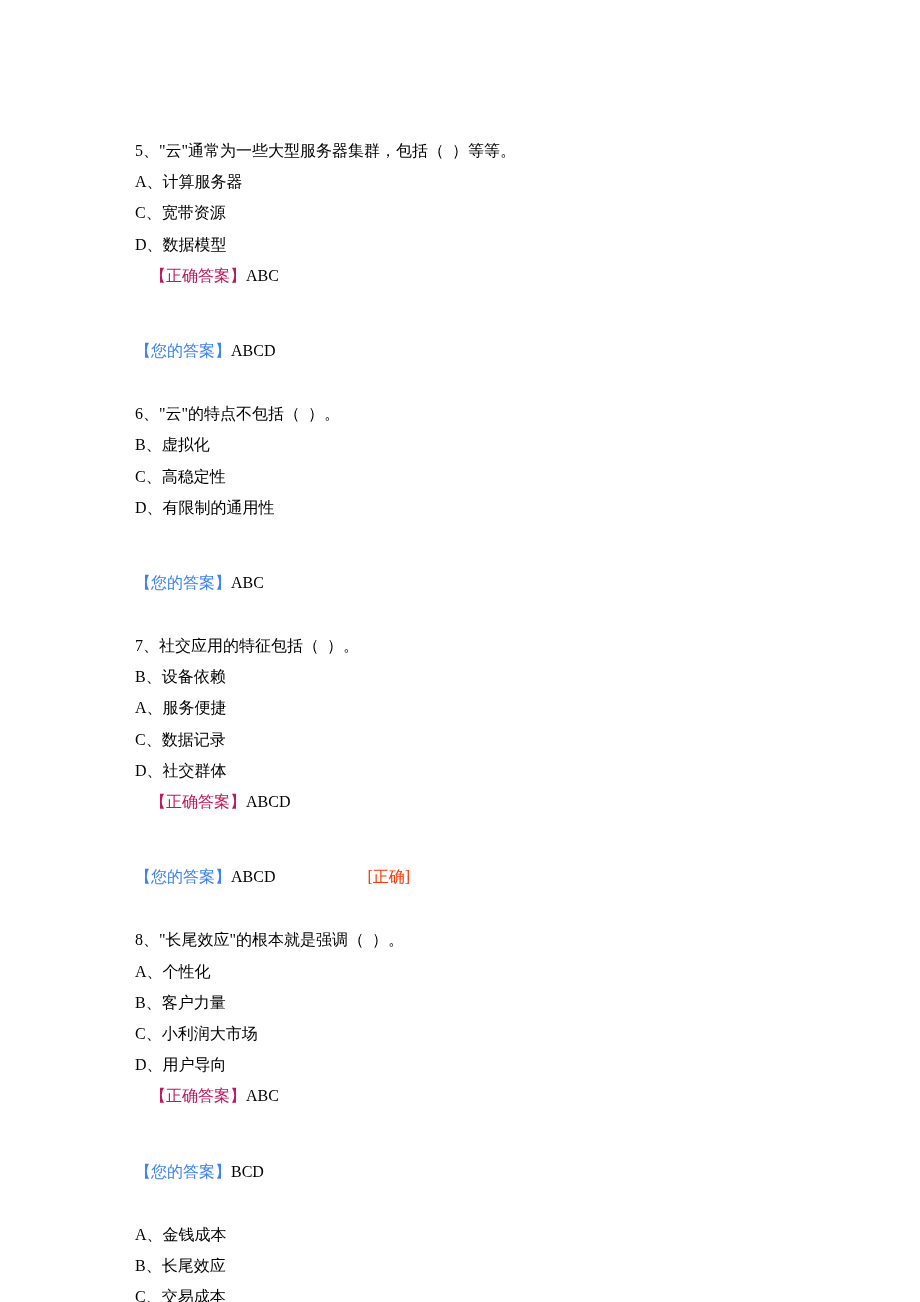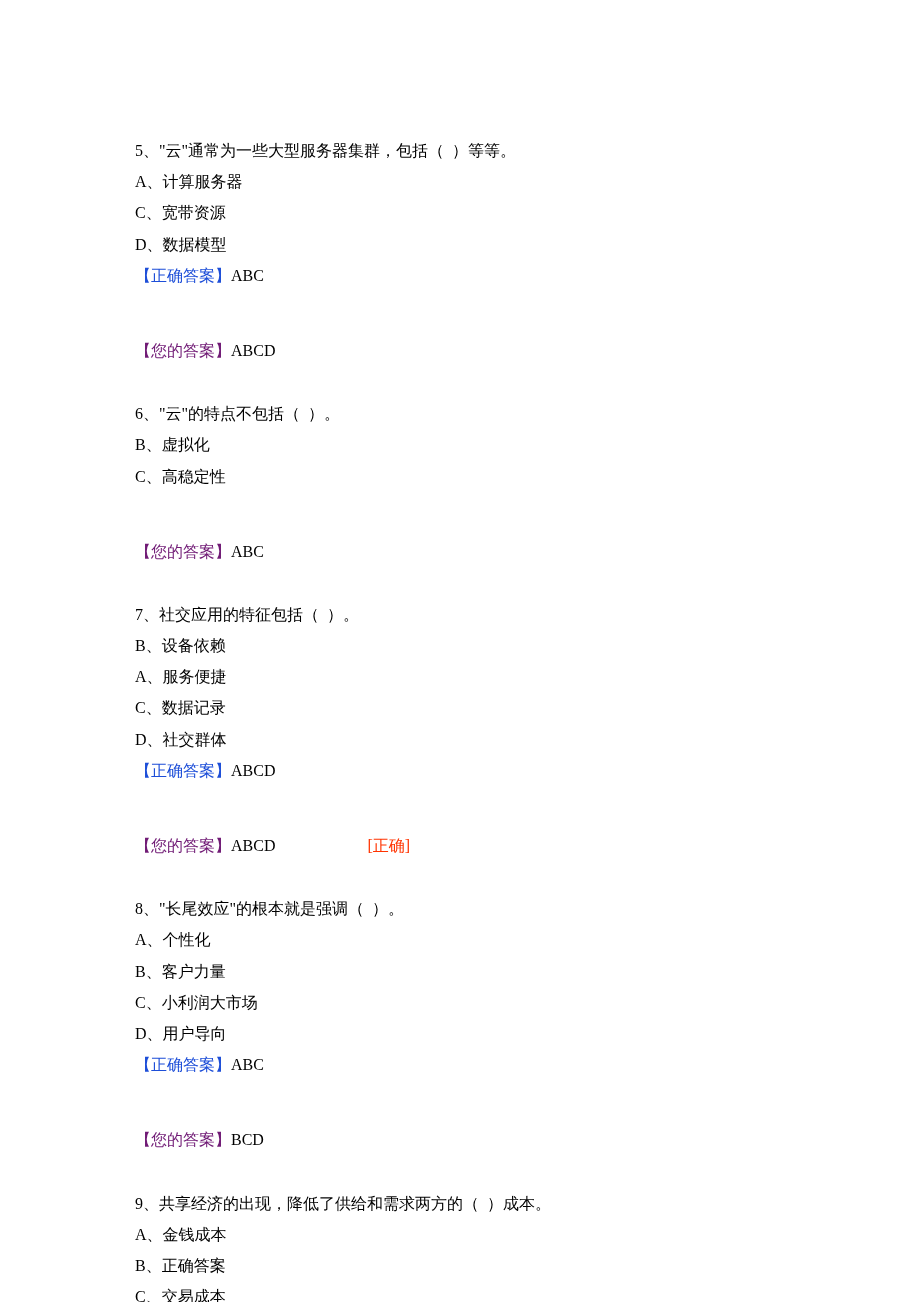--- a/index.html
+++ b/index.html
@@ -20,24 +20,25 @@
   .question-block {
     margin-bottom: 32px;
   }
   .question-block.last {
     margin-bottom: 0;
   }
   .q-line {
     white-space: pre;
   }
   .correct-label {
-    color: #1d4ed8;
+    color: #be185d;
+    margin-left: 15px;
   }
   .your-label {
-    color: #701a75;
+    color: #3b82f6;
   }
   .answer-value {
     color: #000000;
     margin-top: 44px;
   }
   .status {
     color: #ff3300;
   }
   .your-answer-row {
     display: flex;
@@ -64,20 +65,21 @@
         <span class="answer-value">ABCD</span>
         <span class="status-gap"></span>
         <span class="status"></span>
       </div>
   </div>
 
   <div class="question-block">
     <div class="q-line"><span>6、</span><span>"云"的特点不包括（  ）。</span></div>
     <div class="q-line">B、虚拟化</div>
     <div class="q-line">C、高稳定性</div>
+    <div class="q-line">D、有限制的通用性</div>
     <div class="your-answer-row">
         <span class="your-label">【您的答案】</span>
         <span class="answer-value">ABC</span>
         <span class="status-gap"></span>
         <span class="status"></span>
       </div>
   </div>
 
   <div class="question-block">
     <div class="q-line"><span>7、</span><span>社交应用的特征包括（  ）。</span></div>
@@ -103,21 +105,20 @@
     <div class="q-line"><span class="correct-label">【正确答案】</span><span class="answer-value">ABC</span></div>
     <div class="your-answer-row">
         <span class="your-label">【您的答案】</span>
         <span class="answer-value">BCD</span>
         <span class="status-gap"></span>
         <span class="status"></span>
       </div>
   </div>
 
   <div class="question-block last">
-    <div class="q-line"><span>9、</span><span>共享经济的出现，降低了供给和需求两方的（  ）成本。</span></div>
     <div class="q-line">A、金钱成本</div>
-    <div class="q-line">B、正确答案</div>
+    <div class="q-line">B、长尾效应</div>
     <div class="q-line">C、交易成本</div>
     <div class="q-line">D、导向成本</div>
     <div class="q-line"><span class="correct-label">【正确答案】</span><span class="answer-value">AB</span></div>
   </div>
 
 </div>
 
 </body></html>

